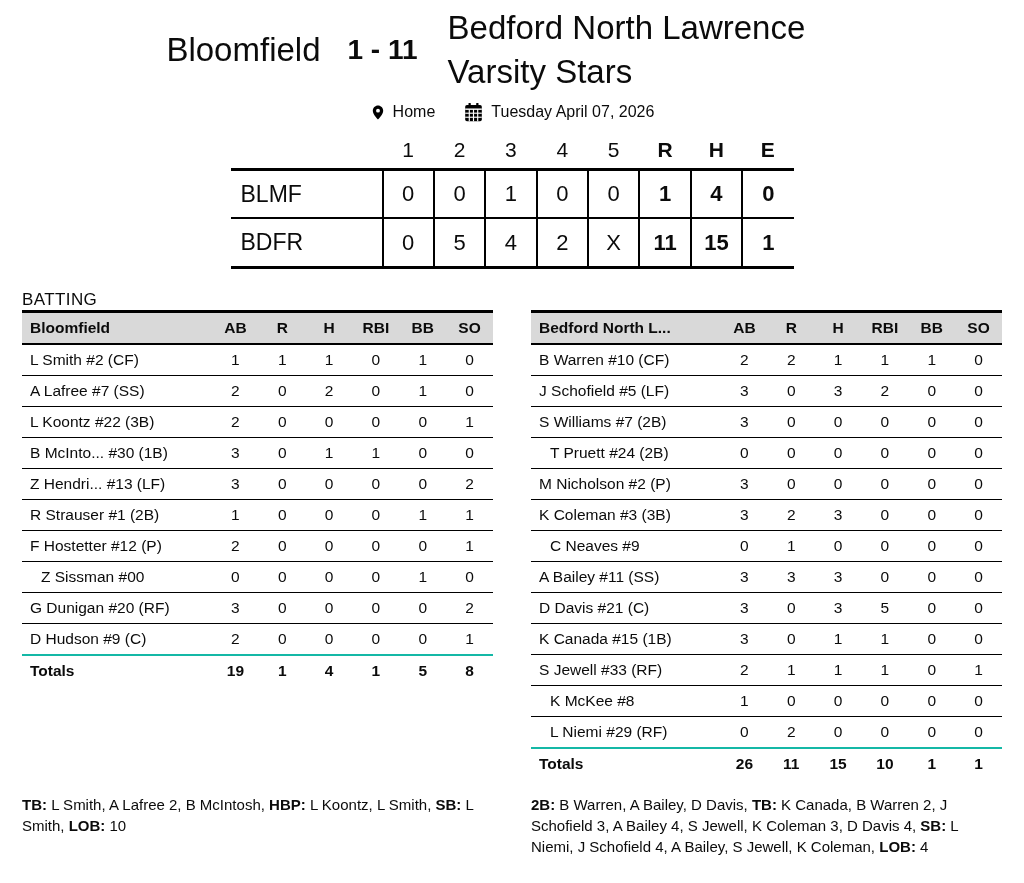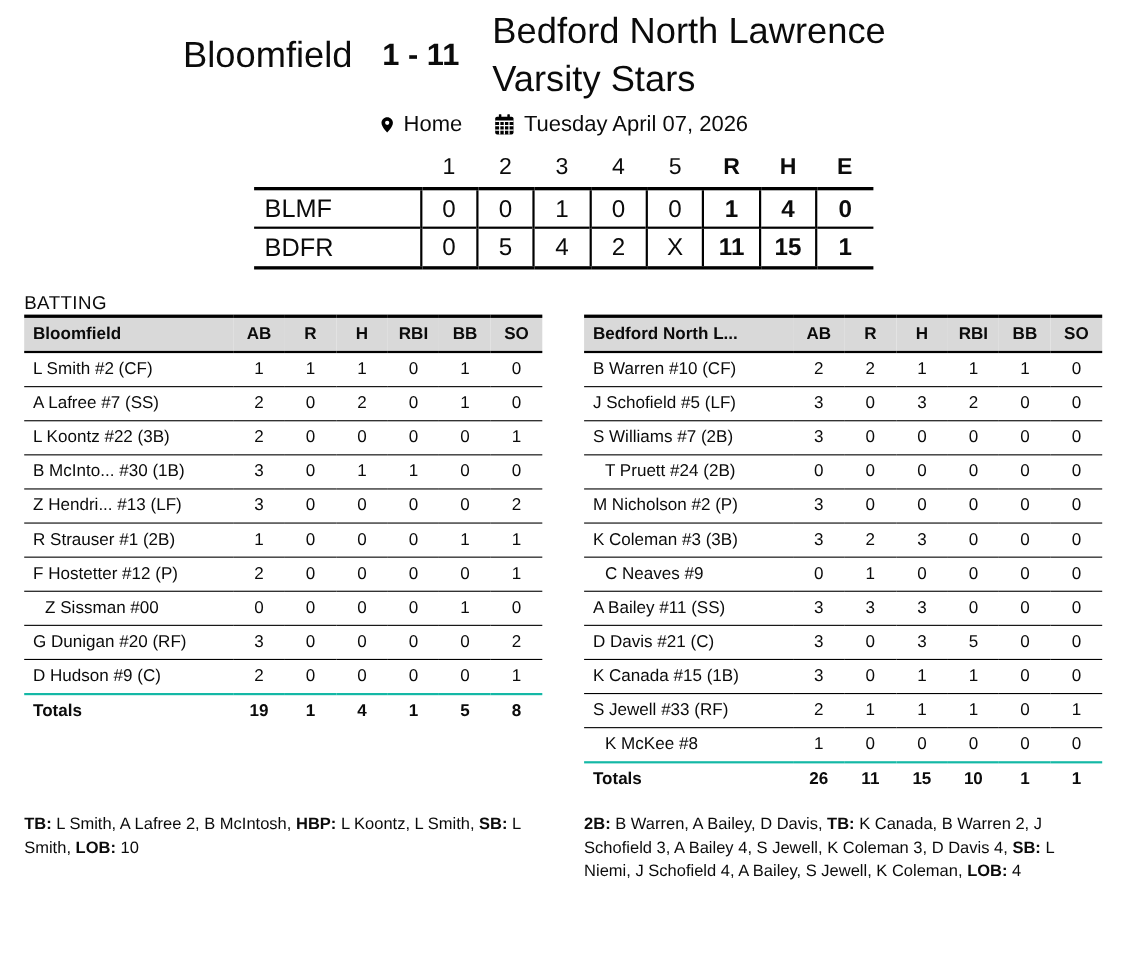--- a/index.html
+++ b/index.html
@@ -16,38 +16,38 @@
     display: flex; justify-content: center; align-items: center;
     padding-top: 6px;
   }
   .team-name { font-size: 33px; font-weight: 400; line-height: 1.33; }
   .team-name.home { width: 410px; margin-left: 30px; }
   .score { font-size: 28px; font-weight: 700; margin-left: 27px; white-space: nowrap; }
 
   
   .meta-row {
     display: flex; justify-content: center; align-items: center;
-    gap: 28px; margin-top: 8px; font-size: 20px;
+    gap: 28px; margin-top: 8px; font-size: 16px;
   }
   .meta-item { display: flex; align-items: center; gap: 7px; }
   .meta-item svg { display: block; }
 
   
   .linescore {
     border-collapse: collapse; table-layout: fixed;
     width: 563px; margin: 15px auto 0;
   }
   .linescore th {
     border: none; font-weight: 400; font-size: 21px;
     padding-bottom: 6px; text-align: center;
   }
   .linescore th.sum { font-weight: 700; }
   .linescore td {
     border-top: 2px solid #000; font-size: 22px;
-    text-align: center; height: 36px;
+    text-align: center; height: 49px;
   }
   .linescore td + td { border-left: 2px solid #000; }
   .linescore td.team {
     text-align: left; padding-left: 10px; font-size: 23px;
   }
   .linescore td.sum { font-weight: 700; }
   .linescore tbody tr:first-child td { border-top: 3px solid #000; }
   .linescore tbody tr:last-child td { border-bottom: 3px solid #000; }
 
   
@@ -410,20 +410,29 @@
             </tr>
             <tr>
               <td class="name sub">K McKee #8</td>
               <td>1</td>
               <td>0</td>
               <td>0</td>
               <td>0</td>
               <td>0</td>
               <td>0</td>
             </tr>
+            <tr>
+              <td class="name sub">L Niemi #29 (RF)</td>
+              <td>0</td>
+              <td>2</td>
+              <td>0</td>
+              <td>0</td>
+              <td>0</td>
+              <td>0</td>
+            </tr>
             <tr class="totals">
               <td class="name">Totals</td>
               <td>26</td>
               <td>11</td>
               <td>15</td>
               <td>10</td>
               <td>1</td>
               <td>1</td>
             </tr>
           </tbody>

